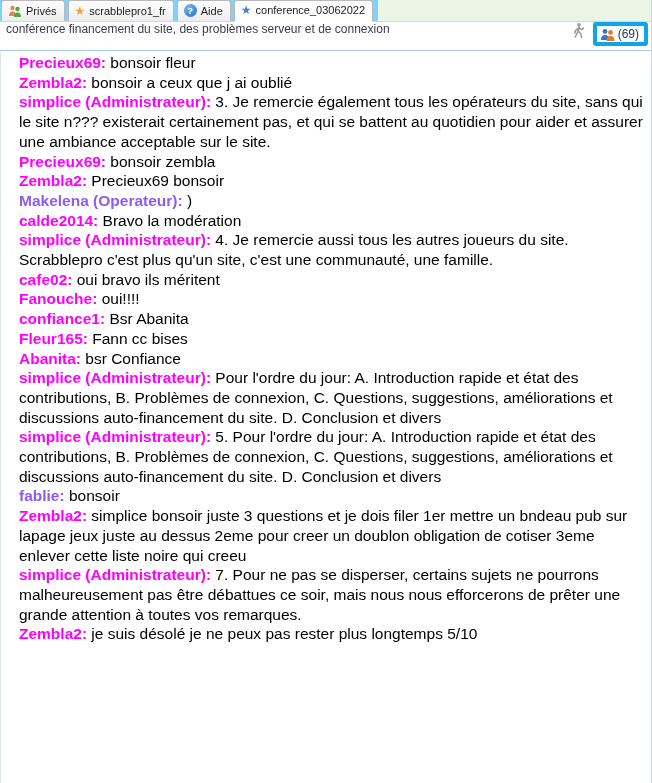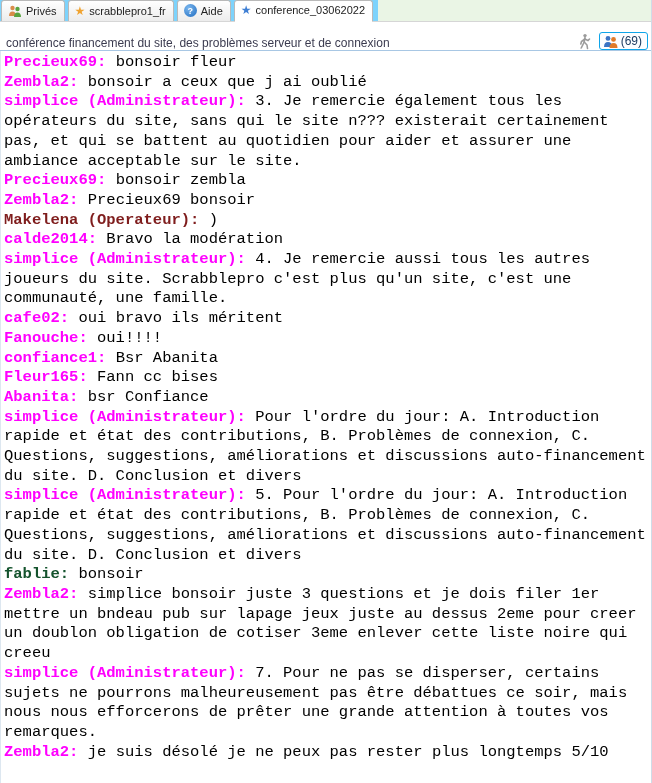--- a/index.html
+++ b/index.html
@@ -50,46 +50,46 @@
   .help-globe{
     width:13px;height:13px;border-radius:50%;
     background:radial-gradient(circle at 35% 30%, #7ab6ee, #1f6cc0);
     color:#fff;font-size:9px;font-weight:bold;
     display:flex;align-items:center;justify-content:center;
   }
   .mini-people{display:inline-flex;}
   
   .header{
     height:28px;flex:0 0 28px;
-    display:flex;align-items:flex-end;
+    display:flex;align-items:flex-start;
     padding:0 3px 0 6px;
     background:#ffffff;
     border-bottom:1px solid #a8c7e4;
   }
   .header-title{
     font-size:12px;color:#3b3b4f;
     white-space:nowrap;overflow:hidden;
   }
   .header-spacer{flex:1;}
   .walk-icon{width:17px;height:17px;margin-right:6px;opacity:.85;}
   .participants-btn{
     display:flex;align-items:center;gap:3px;
-    border:1px solid #0ea5e9;border-radius:3px;
+    border:4px solid #0ea5e9;border-radius:3px;
     background:#fcfdff;
     padding:1px 5px 1px 3px;
     font-size:12px;color:#16365c;
     cursor:default;
   }
   
   .chat{
     flex:1;overflow:hidden;
     background:#ffffff;
     border-left:1px solid #dde7f0;
-    padding:2px 3px 0 3px;
-    font-family:Liberation Mono, monospace;
+    padding:2px 3px 0 18px;
+    font-family:Liberation Sans, sans-serif;
     font-size:15.5px;line-height:19.7px;color:#000;
   }
   .msg{margin:0;}
   .msg-user{font-weight:bold;}
   svg{display:block;}
 </style>
 </head>
 <body>
 
 <div class="window">
@@ -148,30 +148,30 @@
       <span>(69)</span>
     </span>
   </div>
 
   <div class="chat" id="chat">
       <div class="msg"><span class="msg-user" style="color: rgb(255, 0, 255);">Precieux69:</span><span class="msg-text"> bonsoir fleur</span></div>
       <div class="msg"><span class="msg-user" style="color: rgb(255, 0, 255);">Zembla2:</span><span class="msg-text"> bonsoir a ceux que j ai oublié</span></div>
       <div class="msg"><span class="msg-user" style="color: rgb(255, 0, 255);">simplice (Administrateur):</span><span class="msg-text"> 3. Je remercie également tous les opérateurs du site, sans qui le site n??? existerait certainement pas, et qui se battent au quotidien pour aider et assurer une ambiance acceptable sur le site.</span></div>
       <div class="msg"><span class="msg-user" style="color: rgb(255, 0, 255);">Precieux69:</span><span class="msg-text"> bonsoir zembla</span></div>
       <div class="msg"><span class="msg-user" style="color: rgb(255, 0, 255);">Zembla2:</span><span class="msg-text"> Precieux69 bonsoir</span></div>
-      <div class="msg"><span class="msg-user" style="color: #7f1d1d;">Makelena (Operateur):</span><span class="msg-text"> )</span></div>
+      <div class="msg"><span class="msg-user" style="color: #8b5cf6;">Makelena (Operateur):</span><span class="msg-text"> )</span></div>
       <div class="msg"><span class="msg-user" style="color: rgb(255, 0, 255);">calde2014:</span><span class="msg-text"> Bravo la modération</span></div>
       <div class="msg"><span class="msg-user" style="color: rgb(255, 0, 255);">simplice (Administrateur):</span><span class="msg-text"> 4. Je remercie aussi tous les autres joueurs du site. Scrabblepro c'est plus qu'un site, c'est une communauté, une famille.</span></div>
       <div class="msg"><span class="msg-user" style="color: rgb(255, 0, 255);">cafe02:</span><span class="msg-text"> oui bravo ils méritent</span></div>
       <div class="msg"><span class="msg-user" style="color: rgb(255, 0, 255);">Fanouche:</span><span class="msg-text"> oui!!!!</span></div>
       <div class="msg"><span class="msg-user" style="color: rgb(255, 0, 255);">confiance1:</span><span class="msg-text"> Bsr Abanita</span></div>
       <div class="msg"><span class="msg-user" style="color: rgb(255, 0, 255);">Fleur165:</span><span class="msg-text"> Fann cc bises</span></div>
       <div class="msg"><span class="msg-user" style="color: rgb(255, 0, 255);">Abanita:</span><span class="msg-text"> bsr Confiance</span></div>
       <div class="msg"><span class="msg-user" style="color: rgb(255, 0, 255);">simplice (Administrateur):</span><span class="msg-text"> Pour l'ordre du jour: A. Introduction rapide et état des contributions, B. Problèmes de connexion, C. Questions, suggestions, améliorations et discussions auto-financement du site. D. Conclusion et divers</span></div>
       <div class="msg"><span class="msg-user" style="color: rgb(255, 0, 255);">simplice (Administrateur):</span><span class="msg-text"> 5. Pour l'ordre du jour: A. Introduction rapide et état des contributions, B. Problèmes de connexion, C. Questions, suggestions, améliorations et discussions auto-financement du site. D. Conclusion et divers</span></div>
-      <div class="msg"><span class="msg-user" style="color: #14532d;">fablie:</span><span class="msg-text"> bonsoir</span></div>
+      <div class="msg"><span class="msg-user" style="color: #8b5cf6;">fablie:</span><span class="msg-text"> bonsoir</span></div>
       <div class="msg"><span class="msg-user" style="color: rgb(255, 0, 255);">Zembla2:</span><span class="msg-text"> simplice bonsoir juste 3 questions et je dois filer 1er mettre un bndeau pub sur lapage jeux juste au dessus 2eme pour creer un doublon obligation de cotiser 3eme enlever cette liste noire qui creeu</span></div>
       <div class="msg"><span class="msg-user" style="color: rgb(255, 0, 255);">simplice (Administrateur):</span><span class="msg-text"> 7. Pour ne pas se disperser, certains sujets ne pourrons malheureusement pas être débattues ce soir, mais nous nous efforcerons de prêter une grande attention à toutes vos remarques.</span></div>
       <div class="msg"><span class="msg-user" style="color: rgb(255, 0, 255);">Zembla2:</span><span class="msg-text"> je suis désolé je ne peux pas rester plus longtemps 5/10</span></div>
       <div class="msg"></div>
     </div>
 
 </div>
 
 </body></html>

